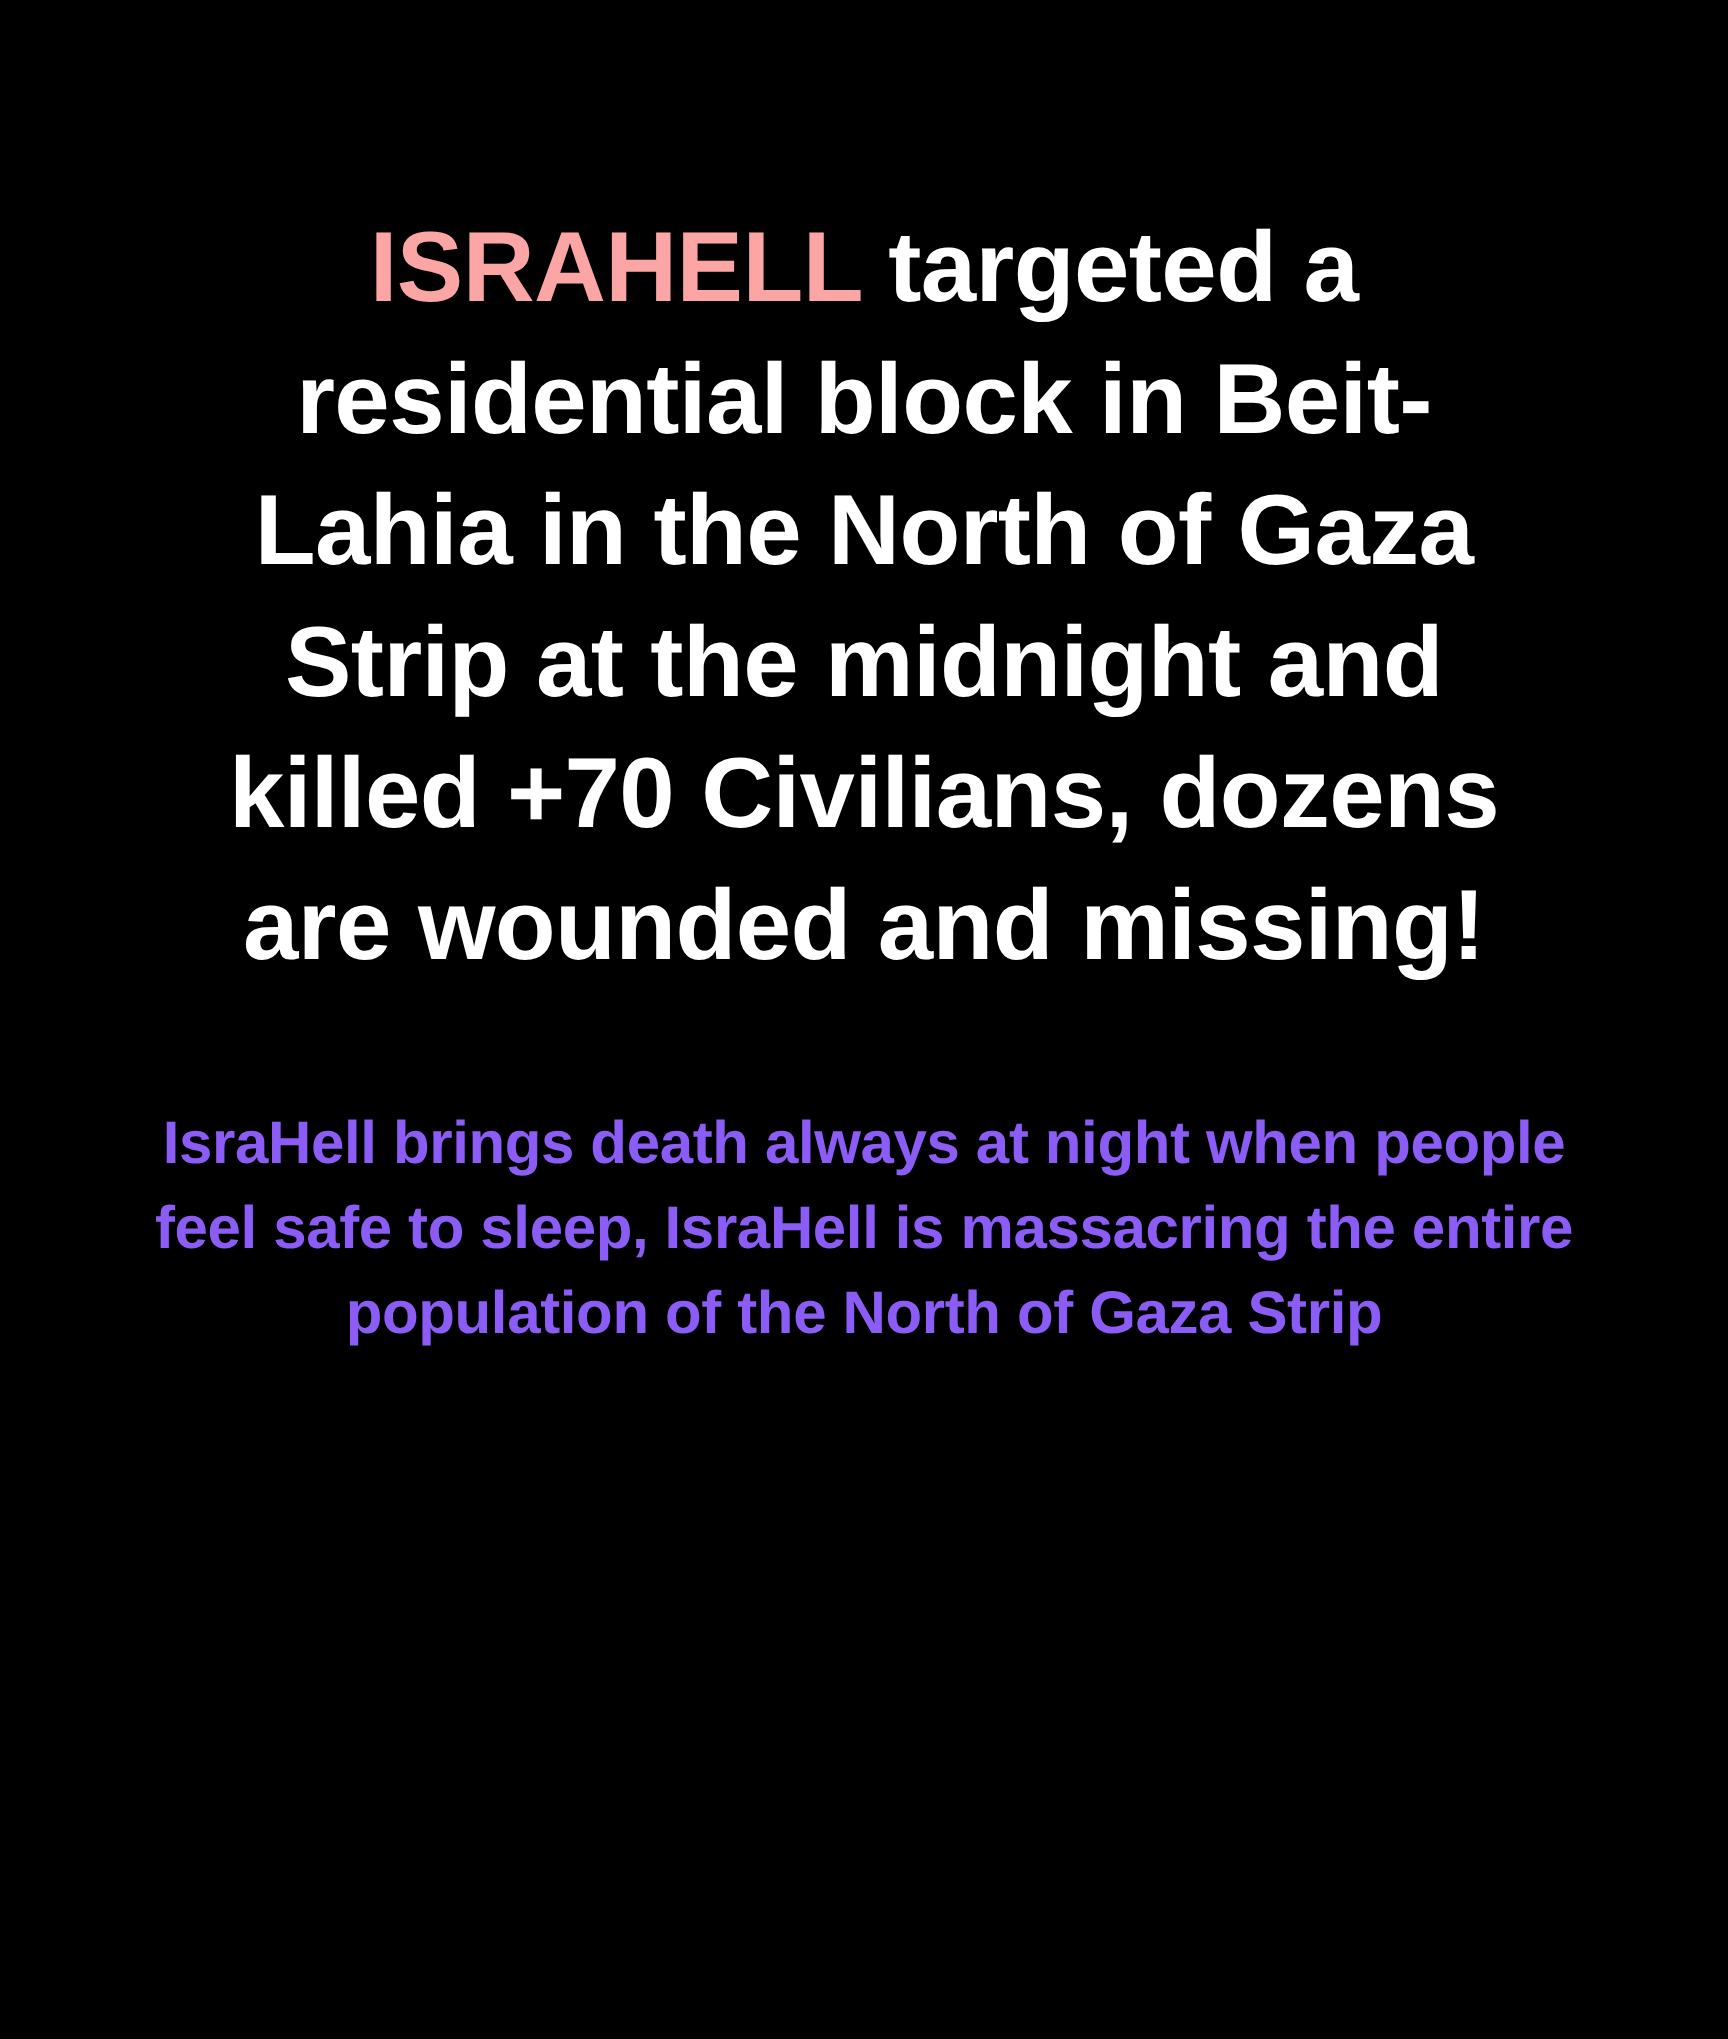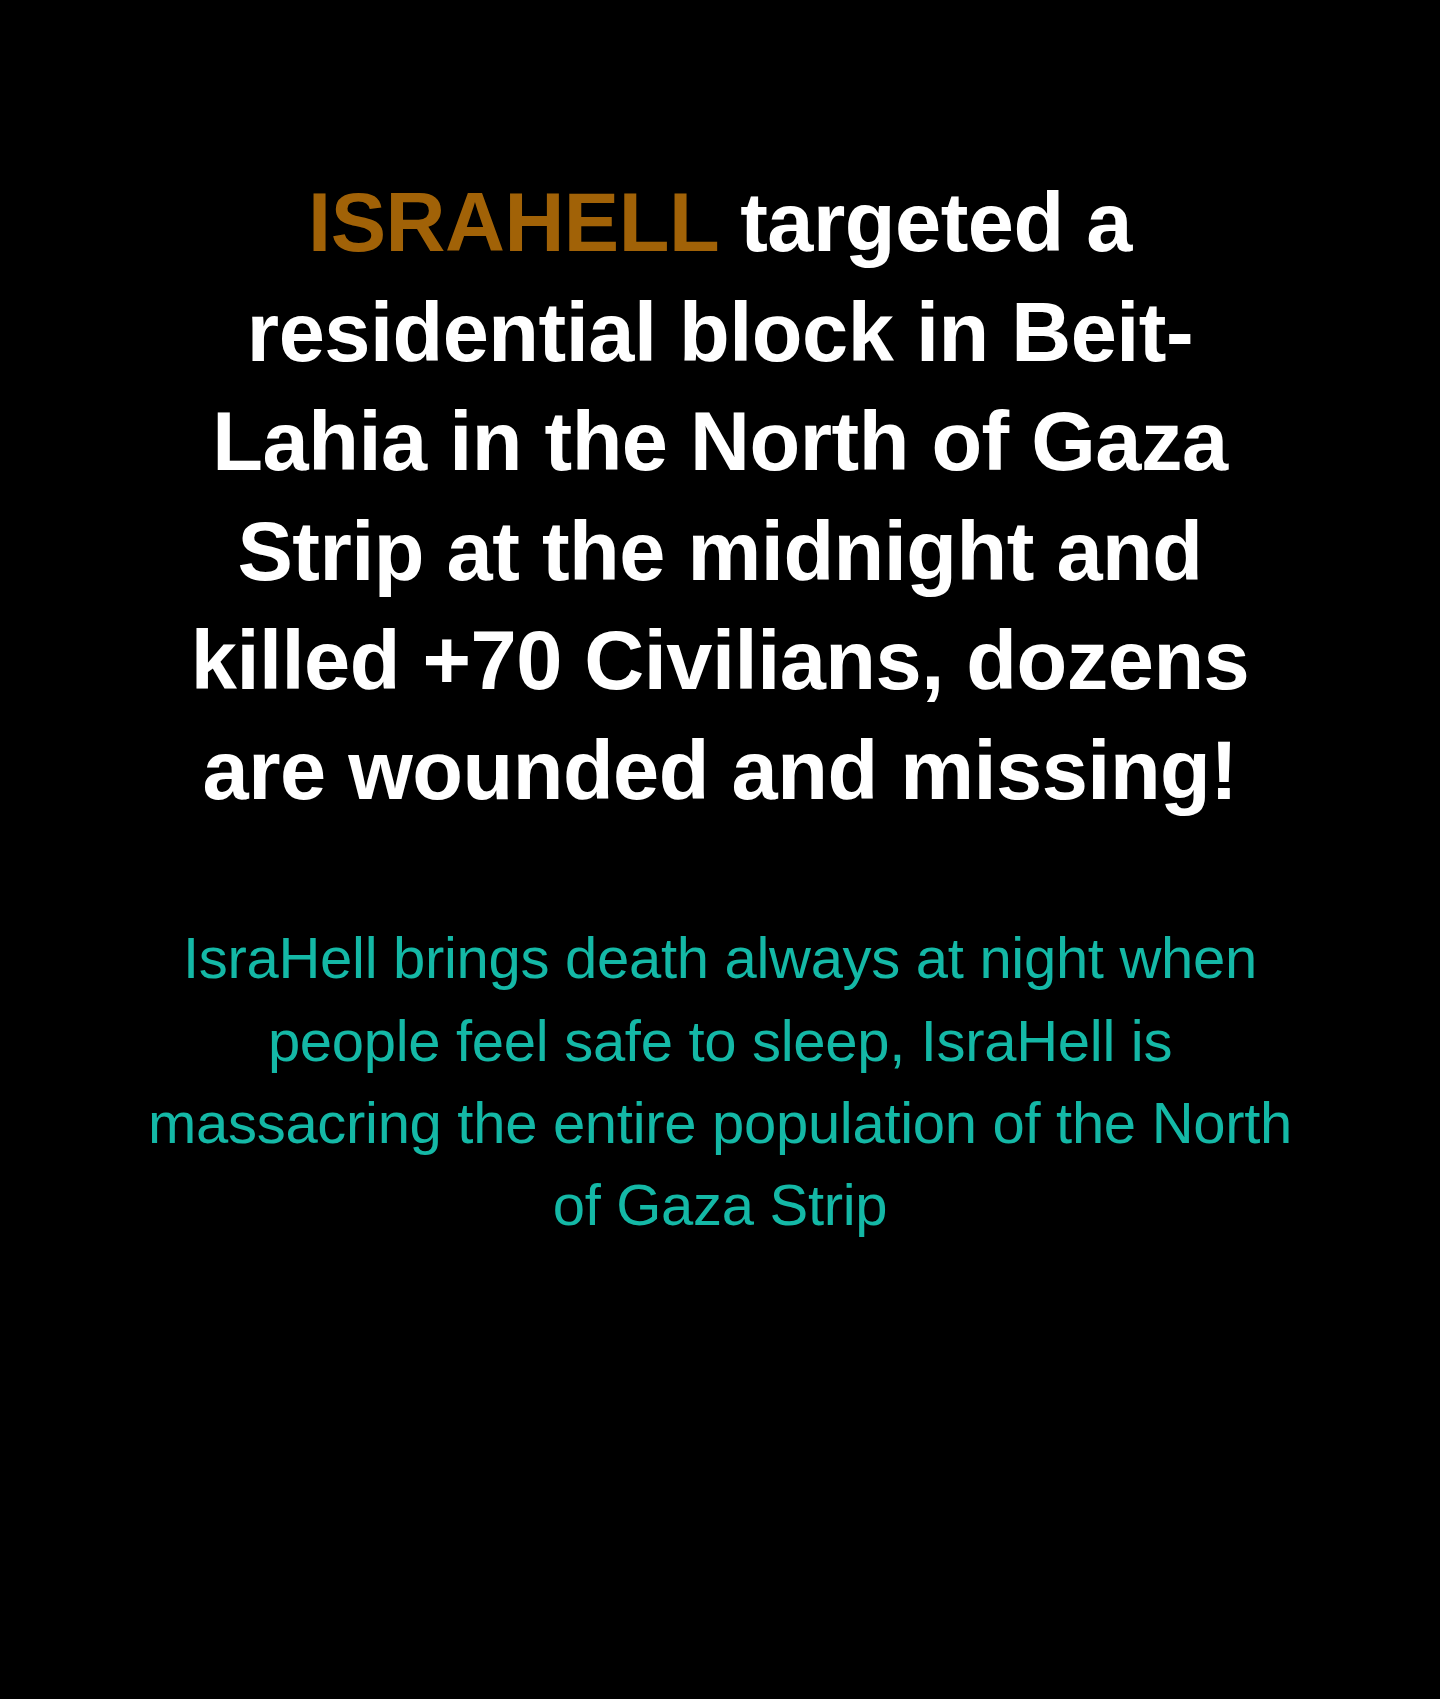--- a/index.html
+++ b/index.html
@@ -28,30 +28,30 @@
     width: 1120px;
     text-align: center;
     color: #ffffff;
     font-size: 83px;
     line-height: 1.32;
     font-weight: bold;
     letter-spacing: -0.5px;
     margin: 0;
   }
   .headline .accent {
-    color: #a16207;
+    color: #fca5a5;
     margin-top: 44px;
   }
   .subline {
     width: 1200px;
     text-align: center;
-    color: #14b8a6;
-    font-size: 58px;
+    color: #8b5cf6;
+    font-size: 50px;
     line-height: 1.42;
-    font-weight: normal;
+    font-weight: bold;
     letter-spacing: -0.3px;
     margin: 0;
     padding-top: 92px;
   }
 </style>
 </head>
 <body>
 
 <div class="poster">
 

